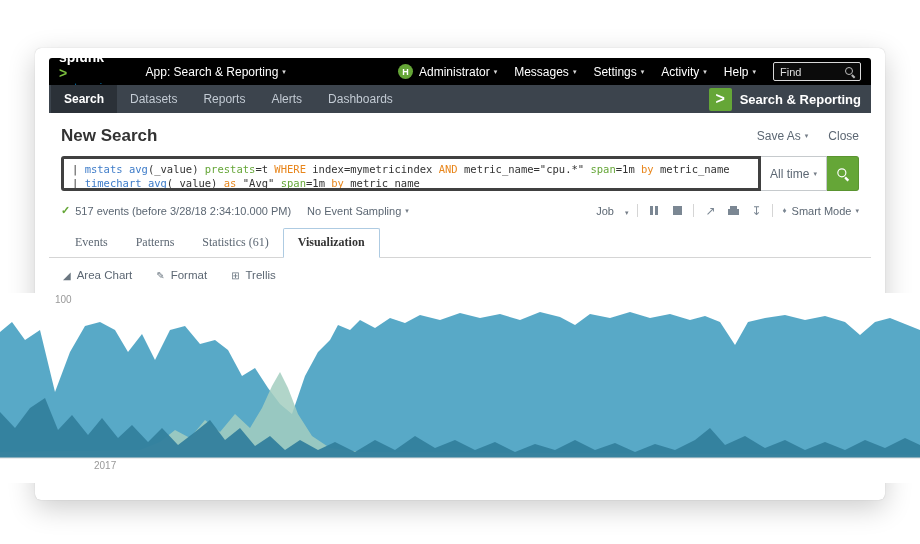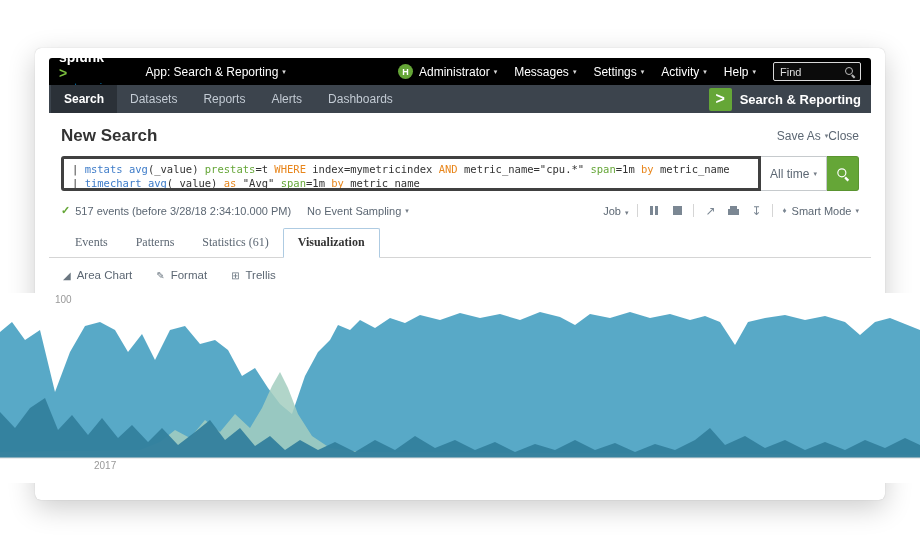--- a/index.html
+++ b/index.html
@@ -41,21 +41,21 @@
   .ab-item.active { background:#2b3138; color:#fff; font-weight:bold; }
   .app-badge { margin-left:auto; display:flex; align-items:center; gap:8px; padding-right:10px; }
   .badge-icon { width:23px; height:23px; background:#65a637; border-radius:2px; color:#fff;
                 font-weight:bold; font-size:16px; display:flex; align-items:center; justify-content:center; }
   .app-name { color:#fff; font-size:13px; font-weight:bold; }
 
   
   .content { background:#fff; position:relative; }
   .hdr-row { display:flex; align-items:center; padding:13px 12px 0 12px; }
   .page-title { font-size:17px; font-weight:bold; color:#333; }
-  .hdr-links { margin-left:auto; display:flex; align-items:center; font-size:12px; color:#5c6773; }
+  .hdr-links { margin-left:auto; display:flex; align-items:center; gap:20px; font-size:12px; color:#5c6773; }
   .hdr-link { display:flex; align-items:center; cursor:pointer; }
 
   .search-row { display:flex; margin:10px 12px 0 12px; height:35px; }
   .query-box { flex:1; border:3px solid #404040; border-radius:3px 0 0 3px; background:#fff;
                padding:3px 8px; font-family:"DejaVu Sans Mono", monospace; font-size:10.5px;
                line-height:14px; color:#333; overflow:hidden; cursor:text; }
   .query-line { display:block; white-space:pre; }
   .tk-command, .tk-function { color:#3e7cc9; }
   .tk-keyword { color:#e8861c; }
   .tk-argument { color:#65a637; }
@@ -66,21 +66,21 @@
   .search-btn { width:32px; background:#65a637; border:1px solid #5a9430; border-left:none;
                 border-radius:0 3px 3px 0; display:flex; align-items:center; justify-content:center;
                 cursor:pointer; }
   .search-btn .mag { color:#fff; transform:scale(1.15); }
 
   .status-row { display:flex; align-items:center; margin:13px 12px 0 12px; font-size:11px;
                 color:#5c6773; }
   .check { color:#65a637; font-weight:bold; margin-right:5px; font-size:11px; }
   .sampling { display:flex; align-items:center; margin-left:16px; cursor:pointer; }
   .status-right { margin-left:auto; display:flex; align-items:center; gap:9px; color:#7b8793; }
-  .job { display:flex; align-items:flex-end; color:#5c6773; cursor:pointer; }
+  .job { display:flex; align-items:flex-end; color:#5c6773; cursor:pointer;gap:7px; }
   .vsep { width:1px; height:13px; background:#d5d5d5; }
   .ic-btn { display:inline-flex; align-items:center; justify-content:center; width:14px; height:12px; cursor:pointer; }
   .ic-pause { width:8px; height:9px; border-left:3px solid currentColor; border-right:3px solid currentColor; }
   .ic-stop { width:9px; height:9px; background:currentColor; }
   .ic-glyph { font-size:12px; line-height:1; }
   .ic-print { position:relative; width:11px; height:6px; background:currentColor; display:inline-block; margin-top:3px; }
   .ic-print::before { content:""; position:absolute; left:2px; top:-3px; right:2px; height:3px; background:currentColor; }
   .smart { display:flex; align-items:center; color:#5c6773; cursor:pointer; }
   .smart-ic { font-size:8px; margin-right:5px; color:#7b8793; }
 

